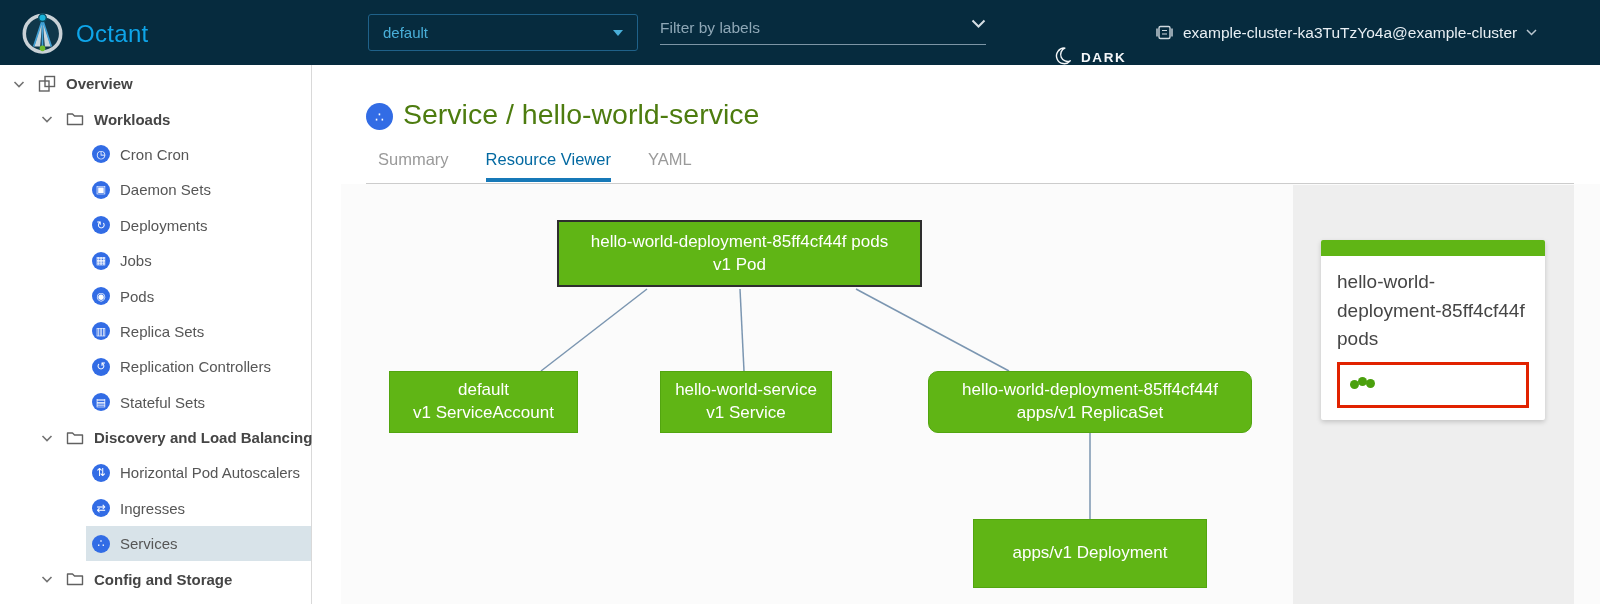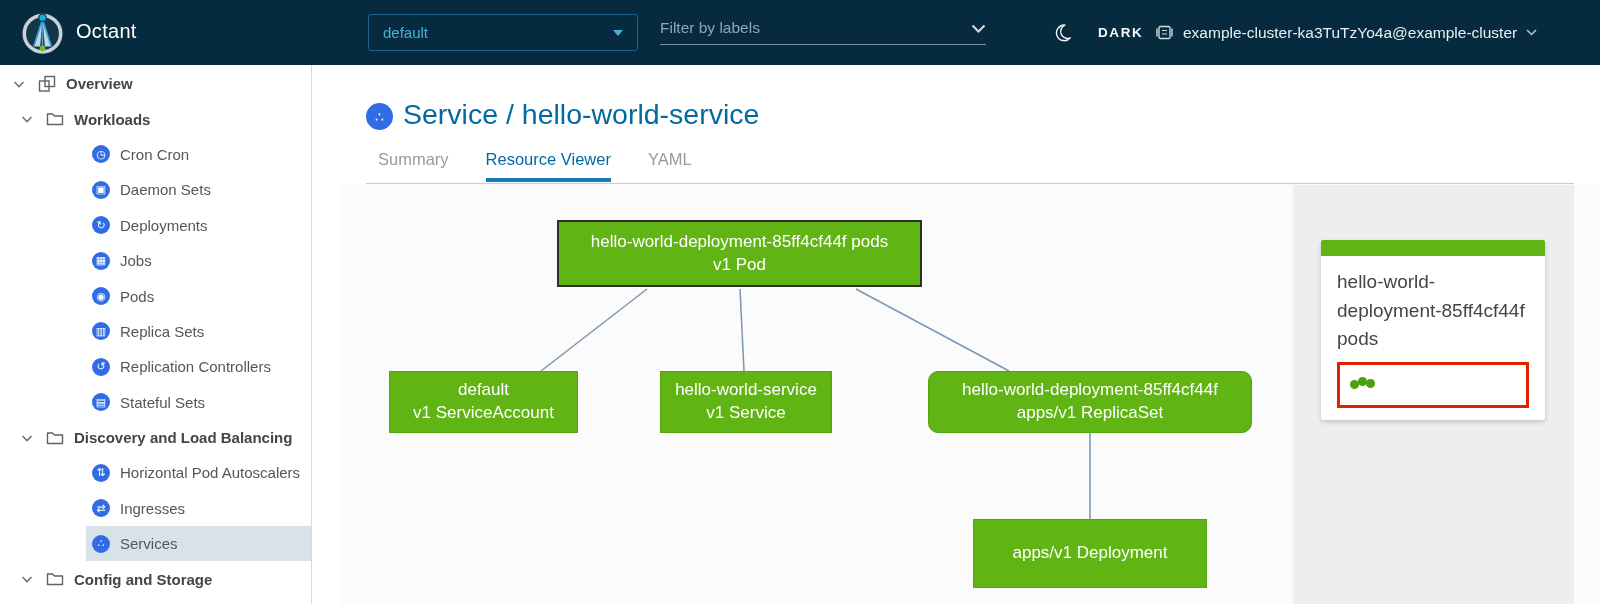--- a/index.html
+++ b/index.html
@@ -2,53 +2,53 @@
 <html><head>
 <meta charset="utf-8">
 <style>
   html,body{margin:0;padding:0}
   body{width:1600px;height:604px;position:relative;overflow:hidden;background:#fff;
        font-family:"Liberation Sans",sans-serif;-webkit-font-smoothing:antialiased}
 
   
   .header{position:absolute;left:0;top:0;width:1600px;height:65px;background:#062b3e;z-index:10}
   .logo{position:absolute;left:19px;top:9px;width:47px;height:47px}
-  .app-title{position:absolute;left:76px;top:20px;font-size:20px;color:#ffffff;letter-spacing:.3px}
+  .app-title{position:absolute;left:76px;top:20px;font-size:24px;color:#0ea5e9;letter-spacing:.3px}
   .ns-select{position:absolute;left:368px;top:14px;width:270px;height:37px;box-sizing:border-box;
              border:1px solid #1f6189;border-radius:3px;display:flex;align-items:center;
              padding:0 14px;color:#49afd9;font-size:15px;cursor:pointer}
   .ns-caret{margin-left:auto;width:0;height:0;border-left:5px solid transparent;
             border-right:5px solid transparent;border-top:6px solid #49afd9}
   .filter{position:absolute;left:660px;top:19px;width:326px;cursor:text}
-  .filter-row{display:flex;align-items:center;border-bottom:1px solid #7c95a5;padding-bottom:7px}
+  .filter-row{display:flex;border-bottom:1px solid #7c95a5;padding-bottom:7px}
   .filter-ph{color:#8ea7b6;font-size:15.5px;flex:1}
-  .dark-toggle{position:absolute;left:1053px;top:0;height:65px;display:flex;align-items:center;
-               gap:26px;color:#fff;cursor:pointer}
+  .dark-toggle{position:absolute;left:1053px;top:0;height:65px;display:flex;align-items:flex-end;
+               gap:9px;color:#fff;cursor:pointer}
   .dark-label{font-size:13.5px;font-weight:700;letter-spacing:1.6px;color:#f4f7f9}
   .cluster{position:absolute;left:1155px;top:0;height:65px;display:flex;align-items:center;gap:9px;
            color:#e8eff4;font-size:15.5px;cursor:pointer}
 
   
   .sidebar{position:absolute;left:0;top:65px;width:312px;height:539px;background:#fff;
            border-right:1px solid #d9d9d9;box-sizing:border-box;z-index:6;padding-top:1px}
   .srow{height:35.4px;display:flex;align-items:center;font-size:15px;color:#565656;cursor:pointer;
         white-space:nowrap}
   .srow.bold{font-weight:600;color:#454545}
-  .srow.l0{padding-left:10px}.srow.l1{padding-left:18px}.srow.l2{padding-left:92px}
+  .srow.l0{padding-left:10px}.srow.l1{padding-left:38px}.srow.l2{padding-left:92px}
   .srow.selected{background:linear-gradient(to right,transparent 86px,#d8e3e9 86px)}
   .chev{width:18px;margin-right:10px;display:flex;justify-content:center;flex:none}
   .sicon{width:18px;height:18px;margin-right:10px;flex:none;display:flex;align-items:center;justify-content:center}
   .k8s-badge{width:18px;height:18px;border-radius:50%;background:#326ce5;color:#fff;display:flex;
              align-items:center;justify-content:center;font-size:11px;line-height:1}
 
   
   .res-icon{position:absolute;left:366px;top:103px;width:27px;height:27px;border-radius:50%;
             background:#326ce5;color:#fff;display:flex;align-items:center;justify-content:center;
             font-size:14px;z-index:2}
-  .page-title{position:absolute;left:403px;top:98px;font-size:28.5px;color:#0369a1;z-index:2}
+  .page-title{position:absolute;left:403px;top:98px;font-size:28.5px;color:#4d7c0f;z-index:2}
   .tabs{position:absolute;left:378px;top:149px;display:flex;gap:37px;z-index:2}
   .tab{font-size:16.5px;line-height:20px;padding-bottom:9px;color:#9a9a9a;cursor:pointer;
        border-bottom:4px solid transparent}
   .tab.active{color:#0369a1;border-bottom-color:#1779b8}
   .content-sep{position:absolute;left:366px;top:183px;width:1208px;height:1px;background:#ccc;z-index:1}
 
   
   .canvas{position:absolute;left:341px;top:184px;width:1259px;height:420px;background:#fbfbfb;z-index:0}
   .edges{position:absolute;left:0;top:0;width:1600px;height:604px;z-index:1;pointer-events:none}
   .node{position:absolute;box-sizing:border-box;background:#60b515;border:1px solid #52a50f;color:#fff;

